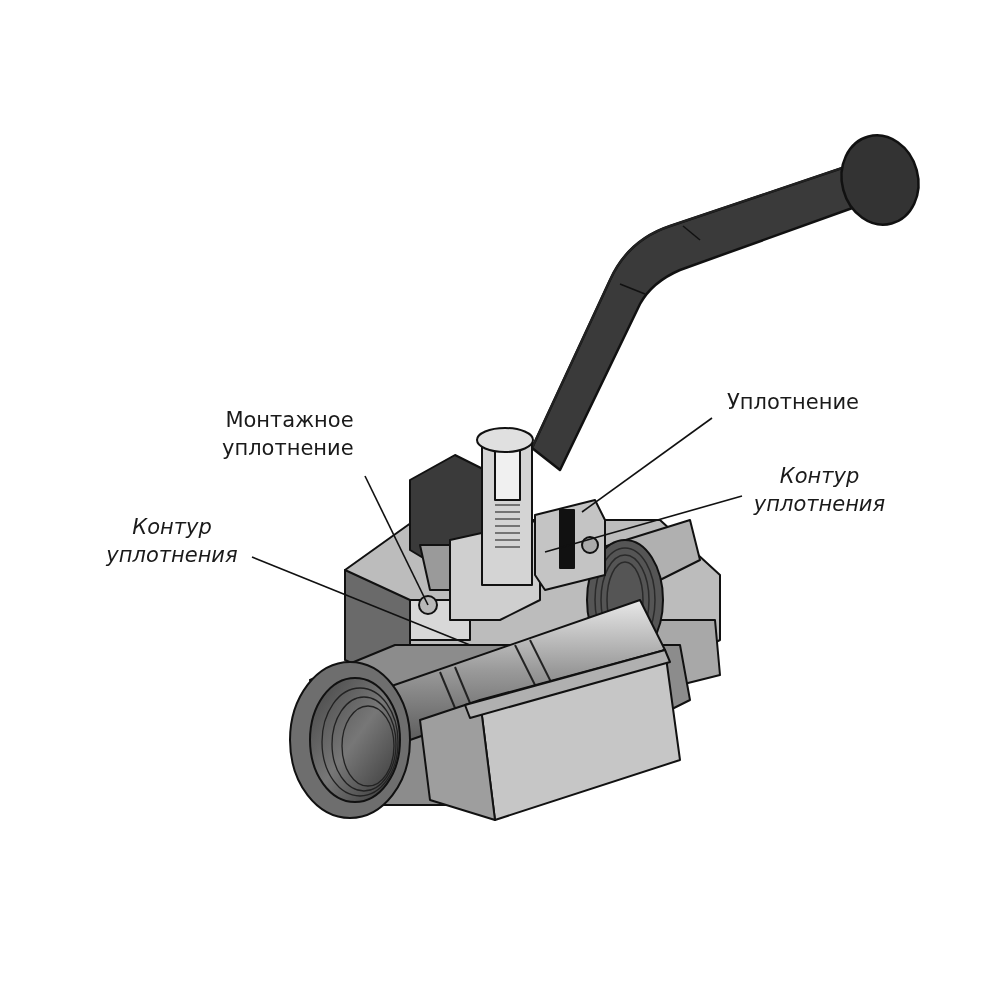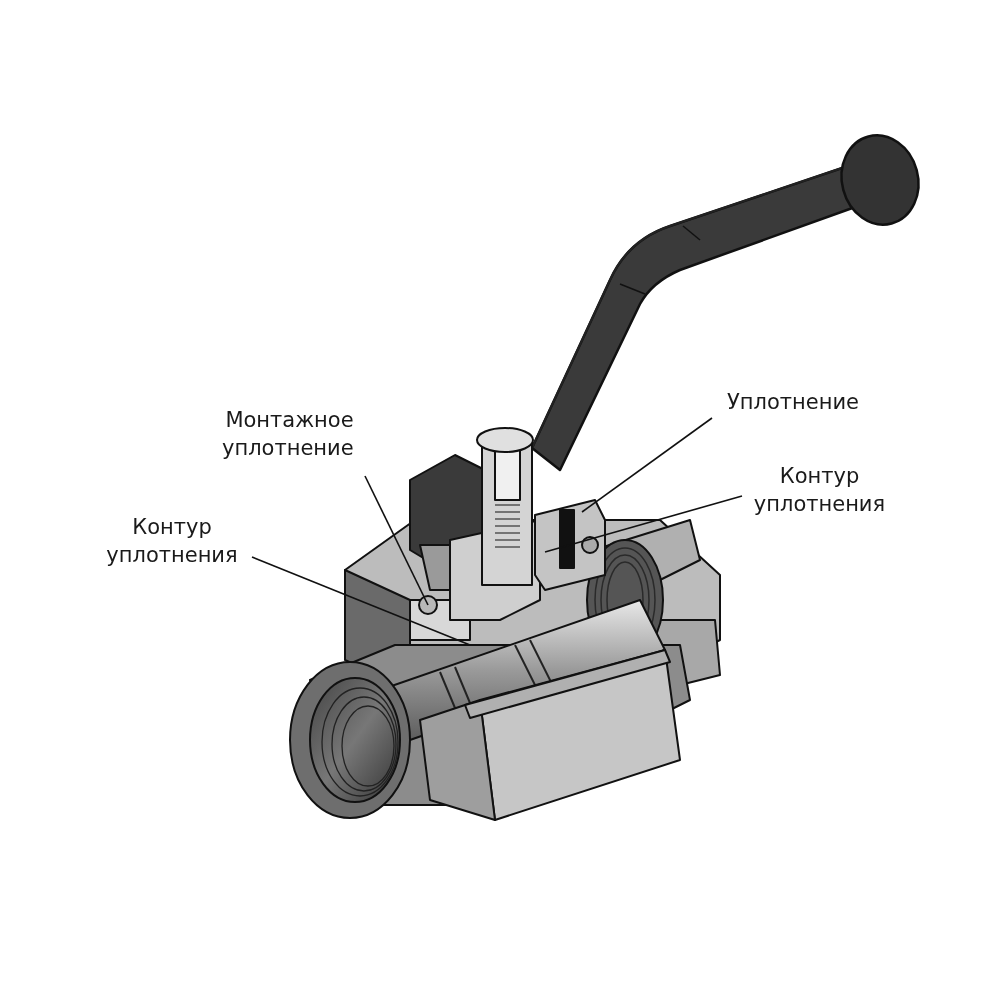--- a/index.html
+++ b/index.html
@@ -1,21 +1,21 @@
 <!DOCTYPE html>
 <html><head>
 <meta charset="utf-8">
 <style>
   html,body{margin:0;padding:0;background:#ffffff;}
   #stage{position:relative;width:1000px;height:1000px;overflow:hidden;background:#ffffff;}
   svg{position:absolute;left:0;top:0;}
   .label{position:absolute;font-family:"DejaVu Sans","Liberation Sans",sans-serif;font-size:21px;color:#1a1a1a;line-height:28px;white-space:nowrap;}
   .label span{display:block;}
   .right{text-align:right;}
-  .center{text-align:center;}
+  .center{text-align:center;font-style:italic;}
 </style>
 </head>
 <body>
 
 <div id="stage">
 <svg width="1000" height="1000" viewBox="0 0 1000 1000">
   <defs>
     <linearGradient id="pipeGrad" x1="0" y1="0" x2="0" y2="1">
       <stop offset="0" stop-color="#e8e8e8"></stop>
       <stop offset="0.5" stop-color="#9a9a9a"></stop>

